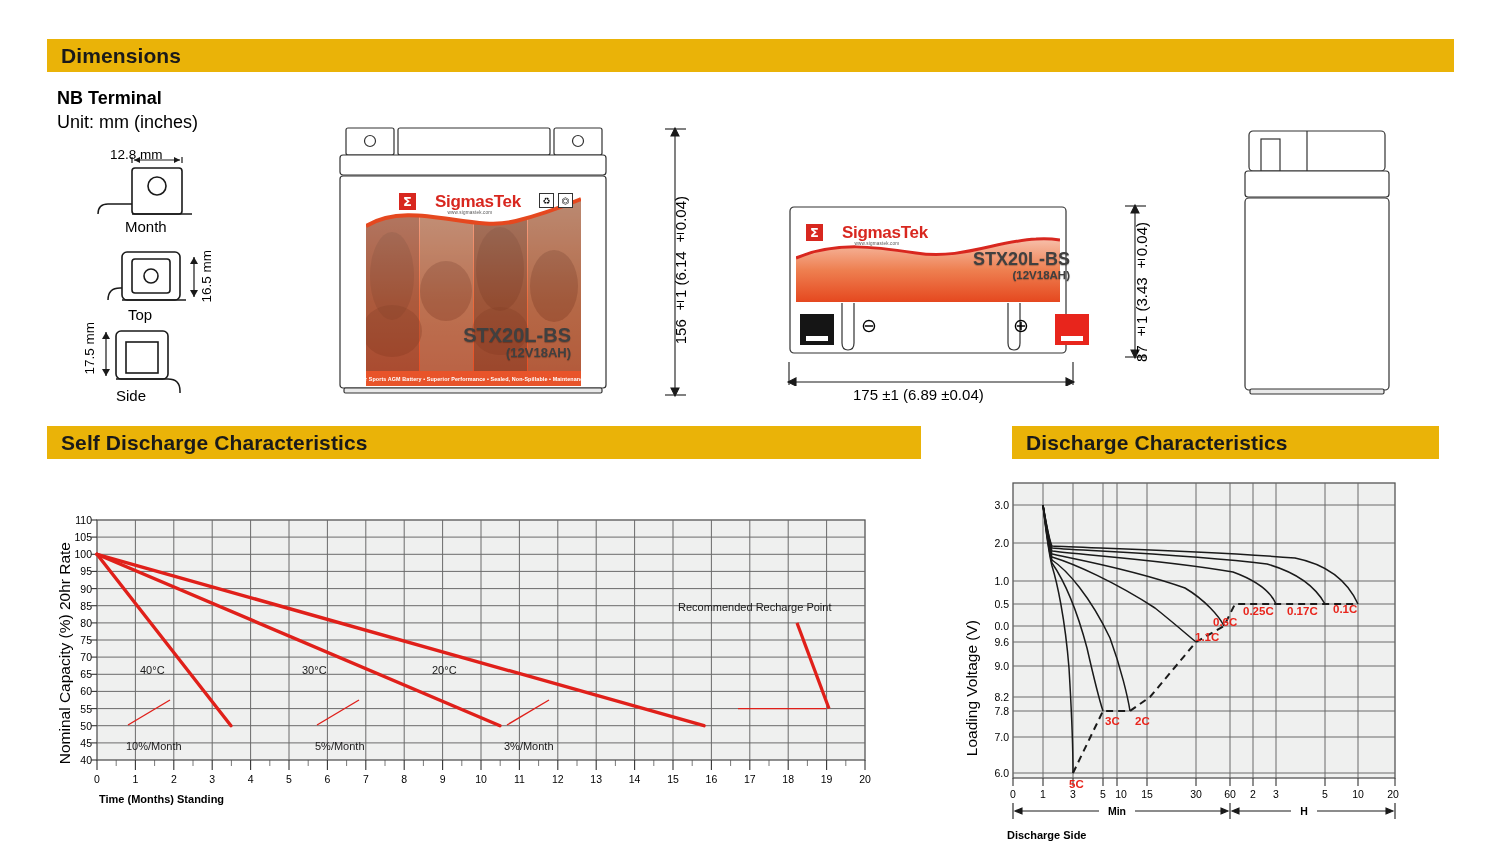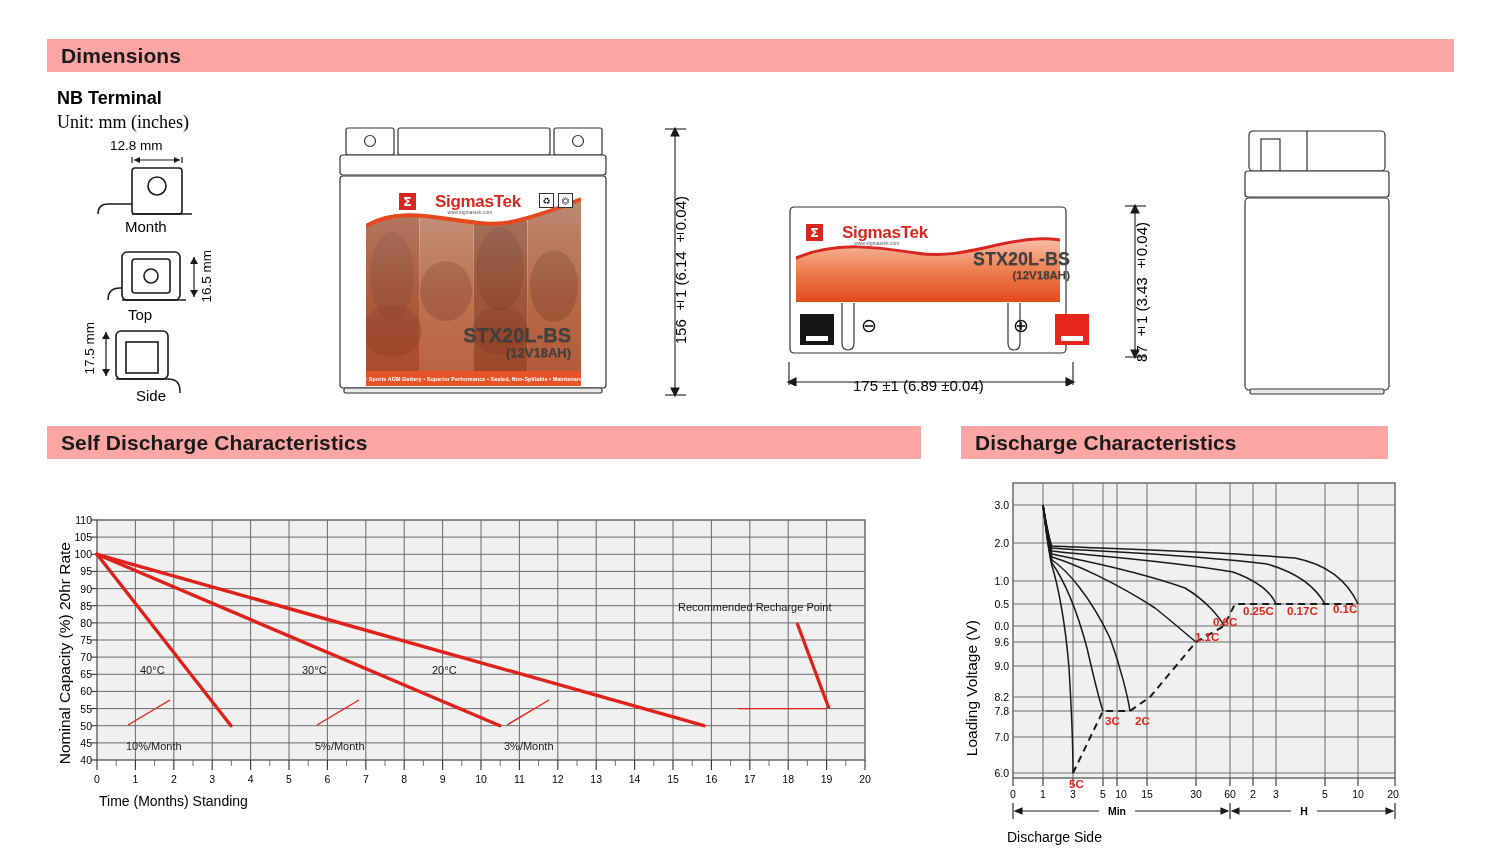--- a/index.html
+++ b/index.html
@@ -5,31 +5,31 @@
   html,body{margin:0;padding:0;}
   body{
     width:1500px;height:861px;background:#ffffff;
     font-family:"Liberation Sans",sans-serif;color:#000;
     overflow:hidden;position:relative;
   }
   .abs{position:absolute;}
 
   
   .sec-bar{
-    background:#fca5a5;height:33px;display:flex;align-items:center;
+    background:#eab308;height:33px;display:flex;align-items:center;
   }
   .sec-bar span{
     font-size:21px;font-weight:bold;color:#1a1a1a;padding-left:14px;letter-spacing:.1px;
   }
 
   
   .nb-title{font-size:18px;font-weight:bold;}
-  .nb-unit{font-size:18px;font-family:Liberation Serif, serif;}
-
-  .dimtxt{font-size:13.5px;color:#000;}
+  .nb-unit{font-size:18px;}
+
+  .dimtxt{font-size:13.5px;color:#000;margin-top:9px;}
   .dimtxt-v{font-size:13.5px;color:#000;writing-mode:vertical-rl;transform:rotate(180deg);white-space:nowrap;}
   .viewlbl{font-size:15px;}
 
   .label-front{
     position:absolute;overflow:hidden;background:#fff;
   }
   .lbl-bottom-strip{
     position:absolute;left:0;right:0;bottom:0;height:15px;background:#e8542a;
     color:#fff;font-size:5.4px;font-weight:bold;display:flex;align-items:center;
     justify-content:center;letter-spacing:.1px;white-space:nowrap;
@@ -52,21 +52,21 @@
   }
   .model-front .m1{font-size:20px;}
   .model-front .m2{font-size:13px;}
 
   .icon-box{
     width:13px;height:13px;border:1px solid #333;display:flex;align-items:center;
     justify-content:center;font-size:9px;color:#111;background:#fff;
   }
 
   
-  .axis-title{font-size:14px;}
+  .axis-title{font-size:11px;font-weight:bold;}
   .axis-title-v{font-size:15.5px;writing-mode:vertical-rl;transform:rotate(180deg);white-space:nowrap;}
   .tick{font-size:10.5px;fill:#000;}
   .ann{font-size:11px;fill:#1a1a1a;}
   .annred{font-size:11.5px;fill:#e8251c;font-weight:bold;}
 </style>
 </head>
 <body>
 
 <div class="abs sec-bar" style="left:47px;top:39px;width:1407px;">
   <span>Dimensions</span>
@@ -105,21 +105,21 @@
     <path d="M46 241 l-4 -7 h8 z" fill="#1a1a1a" stroke="none"></path>
   </g>
 </svg>
 
 <div class="abs dimtxt" style="left:110px;top:138px;">12.8 mm</div>
 <div class="abs dimtxt-v" style="left:199px;top:250px;">16.5 mm</div>
 <div class="abs dimtxt-v" style="left:82px;top:322px;">17.5 mm</div>
 
 <div class="abs viewlbl" style="left:125px;top:218px;">Month</div>
 <div class="abs viewlbl" style="left:128px;top:306px;">Top</div>
-<div class="abs viewlbl" style="left:136px;top:387px;">Side</div>
+<div class="abs viewlbl" style="left:116px;top:387px;">Side</div>
 
 <svg class="abs" style="left:336px;top:126px;" width="322" height="274" viewBox="0 0 322 274">
   <g fill="#ffffff" stroke="#333" stroke-width="1.2">
     <rect x="10" y="2" width="48" height="27" rx="2"></rect>
     <rect x="62" y="2" width="152" height="27" rx="2"></rect>
     <rect x="218" y="2" width="48" height="27" rx="2"></rect>
     <circle cx="34" cy="15" r="5.5"></circle>
     <circle cx="242" cy="15" r="5.5"></circle>
     <rect x="4" y="29" width="266" height="20" rx="3"></rect>
     <rect x="4" y="50" width="266" height="212" rx="3"></rect>
@@ -435,21 +435,21 @@
     <text x="70" y="162">40°C</text>
     <text x="232" y="162">30°C</text>
     <text x="362" y="162">20°C</text>
     <text x="56" y="238">10%/Month</text>
     <text x="245" y="238">5%/Month</text>
     <text x="434" y="238">3%/Month</text>
     <text x="608" y="99">Recommended Recharge Point</text>
   </g>
 </svg>
 
-<div class="abs sec-bar" style="left:961px;top:426px;width:427px;">
+<div class="abs sec-bar" style="left:1012px;top:426px;width:427px;">
   <span>Discharge Characteristics</span>
 </div>
 
 <div class="abs axis-title-v" style="left:963px;top:620px;">Loading  Voltage (V)</div>
 <div class="abs axis-title" style="left:1007px;top:829px;">Discharge Side</div>
 
 <svg class="abs" style="left:995px;top:478px;" width="420" height="355" viewBox="0 0 420 355">
 
   <rect x="18" y="5" width="382" height="295" fill="#eff0ef" stroke="#555" stroke-width="1.3"></rect>
 

